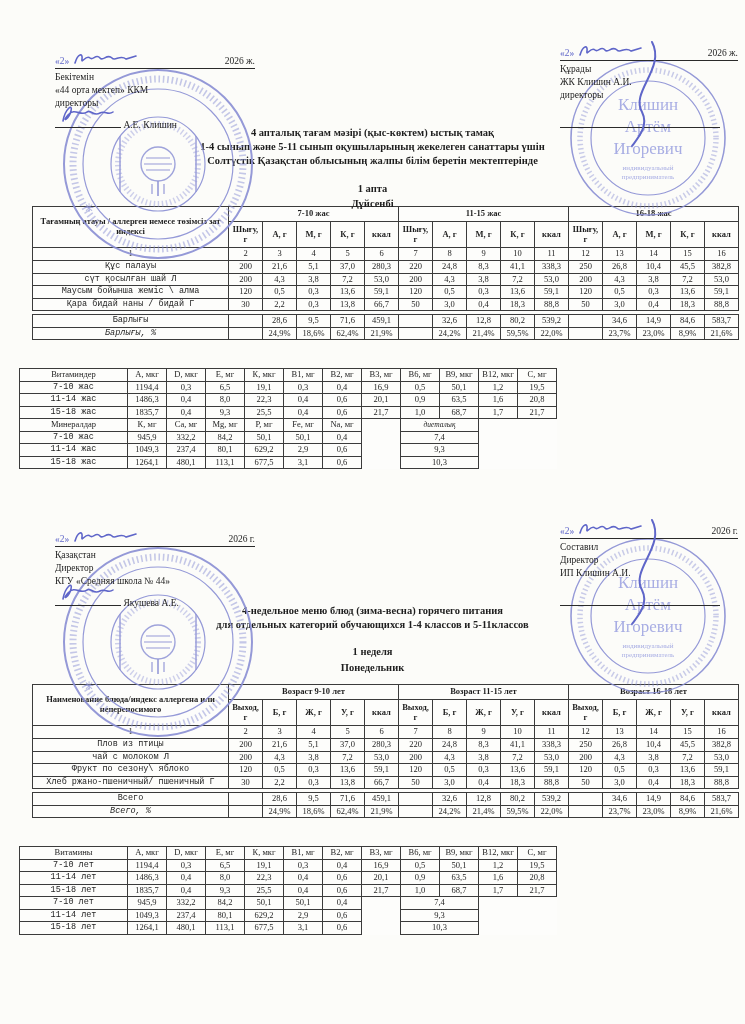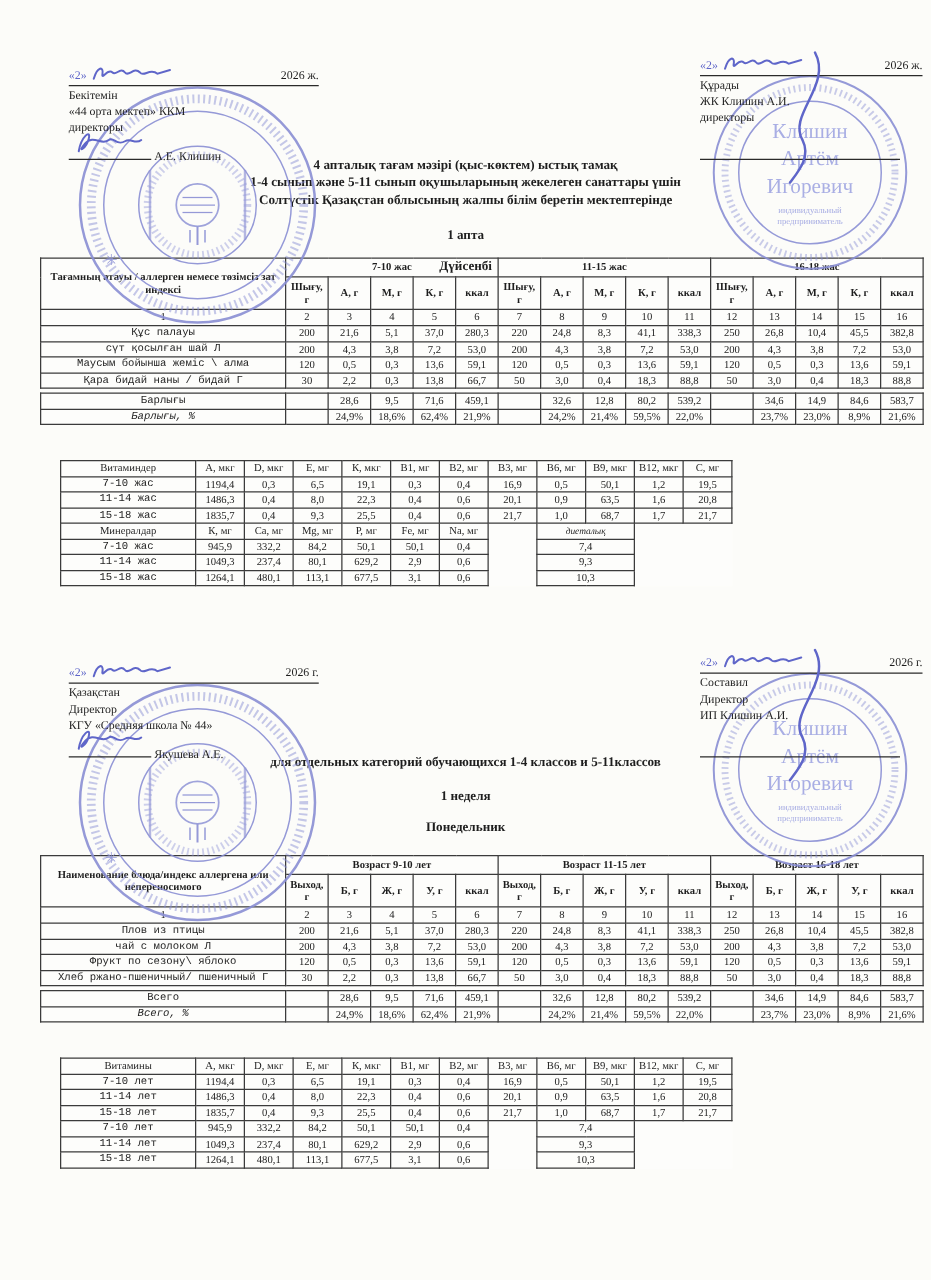--- a/index.html
+++ b/index.html
@@ -23,25 +23,25 @@
   
   .stamp{position:absolute;z-index:2;opacity:.9;}
   .stamp.school{left:60px;top:66px;}
   .stamp.ip{left:568px;top:58px;}
   .flourish{position:absolute;left:612px;top:38px;z-index:4;}
 
   
   .titleblk{position:absolute;top:126px;left:0;width:745px;text-align:center;
             font-weight:bold;font-size:10.5px;line-height:1.35;z-index:1;}
   .week{margin-top:13px;}
-  .dayname{margin-top:11px;}
+  .dayname{margin-top:1px;}
 
   
   .t-menu{position:absolute;left:32px;top:206px;}
-  .t-nutri{position:absolute;left:48px;top:368px;}
+  .t-nutri{position:absolute;left:19px;top:368px;}
   table.menu,table.nutri{border-collapse:collapse;table-layout:fixed;font-size:8.5px;line-height:1.12;background:#fdfdfb;}
   .menu td,.menu th,.nutri td,.nutri th{border:1px solid #3b3b3b;padding:1px 2px;text-align:center;
        font-weight:normal;vertical-align:middle;overflow:hidden;}
   .menu th{font-weight:bold;}
   .grp{height:12px;}
   .sub{height:23px;}
   .num{font-weight:bold;height:10px;}
   .dish{text-align:left;font-family:Liberation Mono, monospace;}
   .b{font-weight:bold;}
   .i{font-style:italic;}
@@ -512,20 +512,21 @@
       <text x="80" y="112" font-size="7">индивидуальный</text>
       <text x="80" y="121" font-size="7">предприниматель</text>
     </g>
   </svg>
 
   <svg class="flourish" width="60" height="112" viewBox="0 0 60 112">
     <path d="M40,4 C54,30 18,54 30,74 C37,88 26,100 20,108" fill="none" stroke="#5f66c9" stroke-width="2" stroke-linecap="round"></path>
   </svg>
 
   <div class="titleblk">
+    <div>4-недельное меню блюд (зима-весна) горячего питания</div>
     <div>для отдельных категорий обучающихся 1-4 классов и 5-11классов</div>
     <div class="week">1 неделя</div>
     <div class="dayname">Понедельник</div>
   </div>
 
   <div class="t-menu">
         <table class="menu">
           <colgroup>
             <col style="width: 196px;">
             <col style="width: 34px;">

